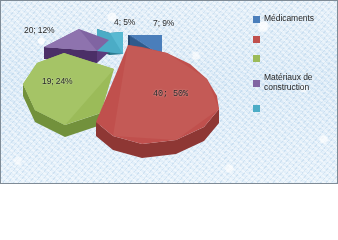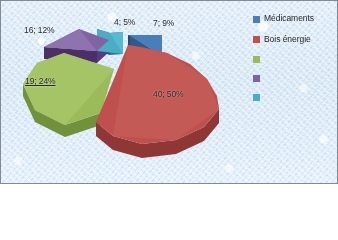--- a/index.html
+++ b/index.html
@@ -132,47 +132,47 @@
       <g>
         <path d="M 127,44 L 141,46 L 166,52 L 189,63 L 206,78 L 216,95 L 218,108
                  L 203,126 L 175,139 L 141,143 L 112,135 L 95,121 Z" fill="#c0504d"></path>
         <path d="M 127,44 L 166,52 L 206,78 L 218,108 L 175,139 L 112,135 Z" fill="#c45a56"></path>
       </g>
 
     </svg>
 
     <div class="slice-label" style="left:113px; top:16px;">4; 5%</div>
 
-    <div class="slice-label" style="left:23px; top:24px;">16; 12%</div>
+    <div class="slice-label" style="left:23px; top:24px;">20; 12%</div>
 
     <div class="slice-label" style="left:152px; top:17px;">7; 9%</div>
 
-    <div class="slice-label" style="left:24px; top:75px;text-decoration:underline;">19; 24%</div>
+    <div class="slice-label" style="left:41px; top:75px;">19; 24%</div>
 
-    <div class="slice-label" style="left:152px; top:88px;">40; 50%</div>
+    <div class="slice-label" style="left:152px; top:88px;font-family:Liberation Mono, monospace;">40; 50%</div>
   </div>
 
   <div id="legend">
 
     <div class="legend-item">
       <span class="legend-swatch" style="background:#4a7ebb;"></span>
       <span class="legend-label">Médicaments</span>
     </div>
 
     <div class="legend-item">
       <span class="legend-swatch" style="background:#c0504d;"></span>
-      <span class="legend-label">Bois énergie</span>
     </div>
 
     <div class="legend-item">
       <span class="legend-swatch" style="background:#9bbb59;"></span>
     </div>
 
     <div class="legend-item">
       <span class="legend-swatch" style="background:#8064a2;"></span>
+      <span class="legend-label">Matériaux de construction</span>
     </div>
 
     <div class="legend-item">
       <span class="legend-swatch" style="background:#4bacc6;"></span>
     </div>
 
   </div>
 
 </div>
 

